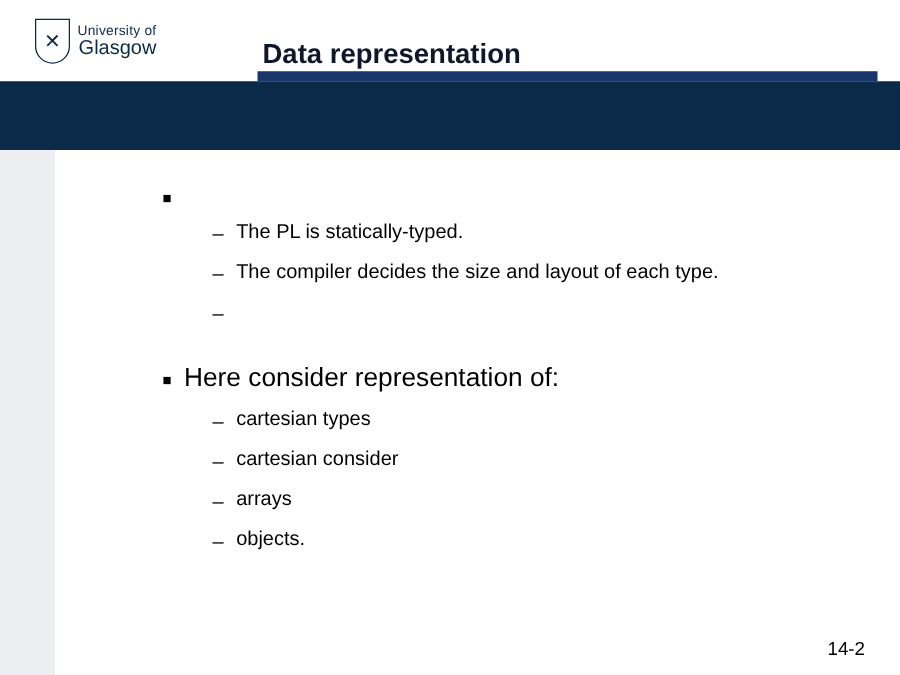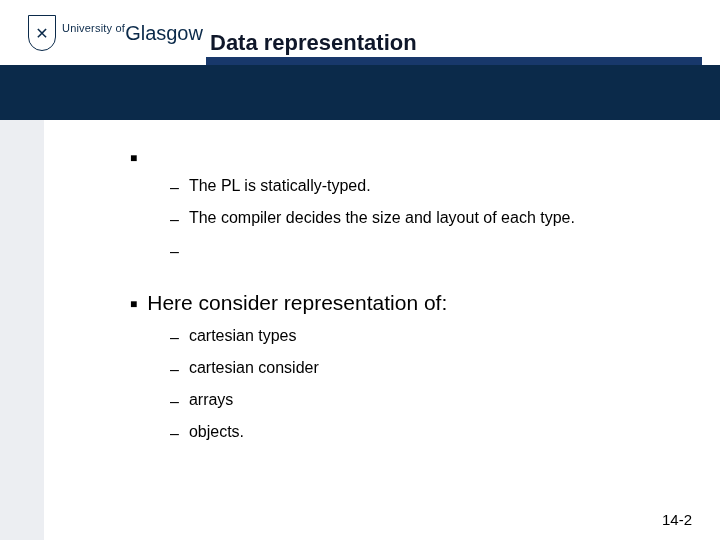--- a/index.html
+++ b/index.html
@@ -13,23 +13,23 @@
   }
   .logo {
     position: absolute; top: 15px; left: 28px; height: 36px;
     display: flex; align-items: center; gap: 6px; color: #0b2a4a;
   }
   .logo-crest {
     width: 28px; height: 36px; border: 1.5px solid #0b2a4a; border-radius: 0 0 14px 14px;
     display:flex; align-items:center; justify-content:center;
   }
   .logo-crest-inner { font-size: 16px; color:#0b2a4a; }
-  .logo-text { display:flex; line-height:1;text-align:right; }
+  .logo-text { display:flex; flex-direction:column; line-height:1;text-align:right; }
   .logo-text .l1 { font-size: 11px; letter-spacing: 0.2px; }
-  .logo-text .l2 { font-size: 20px; font-weight: 400; }
+  .logo-text .l2 { font-size: 16px; font-weight: 400; }
   .title {
     position: absolute; top: 30px; left: 210px;
     font-size: 22px; font-weight: bold; color: #0f172a;
   }
   .divider-bar {
     position: absolute; top: 57px; left: 206px; right: 18px; height: 8px;
     background: #18386b;
   }
   .blue-block {
     position: absolute; top: 65px; left: 0; right: 0; height: 55px;

